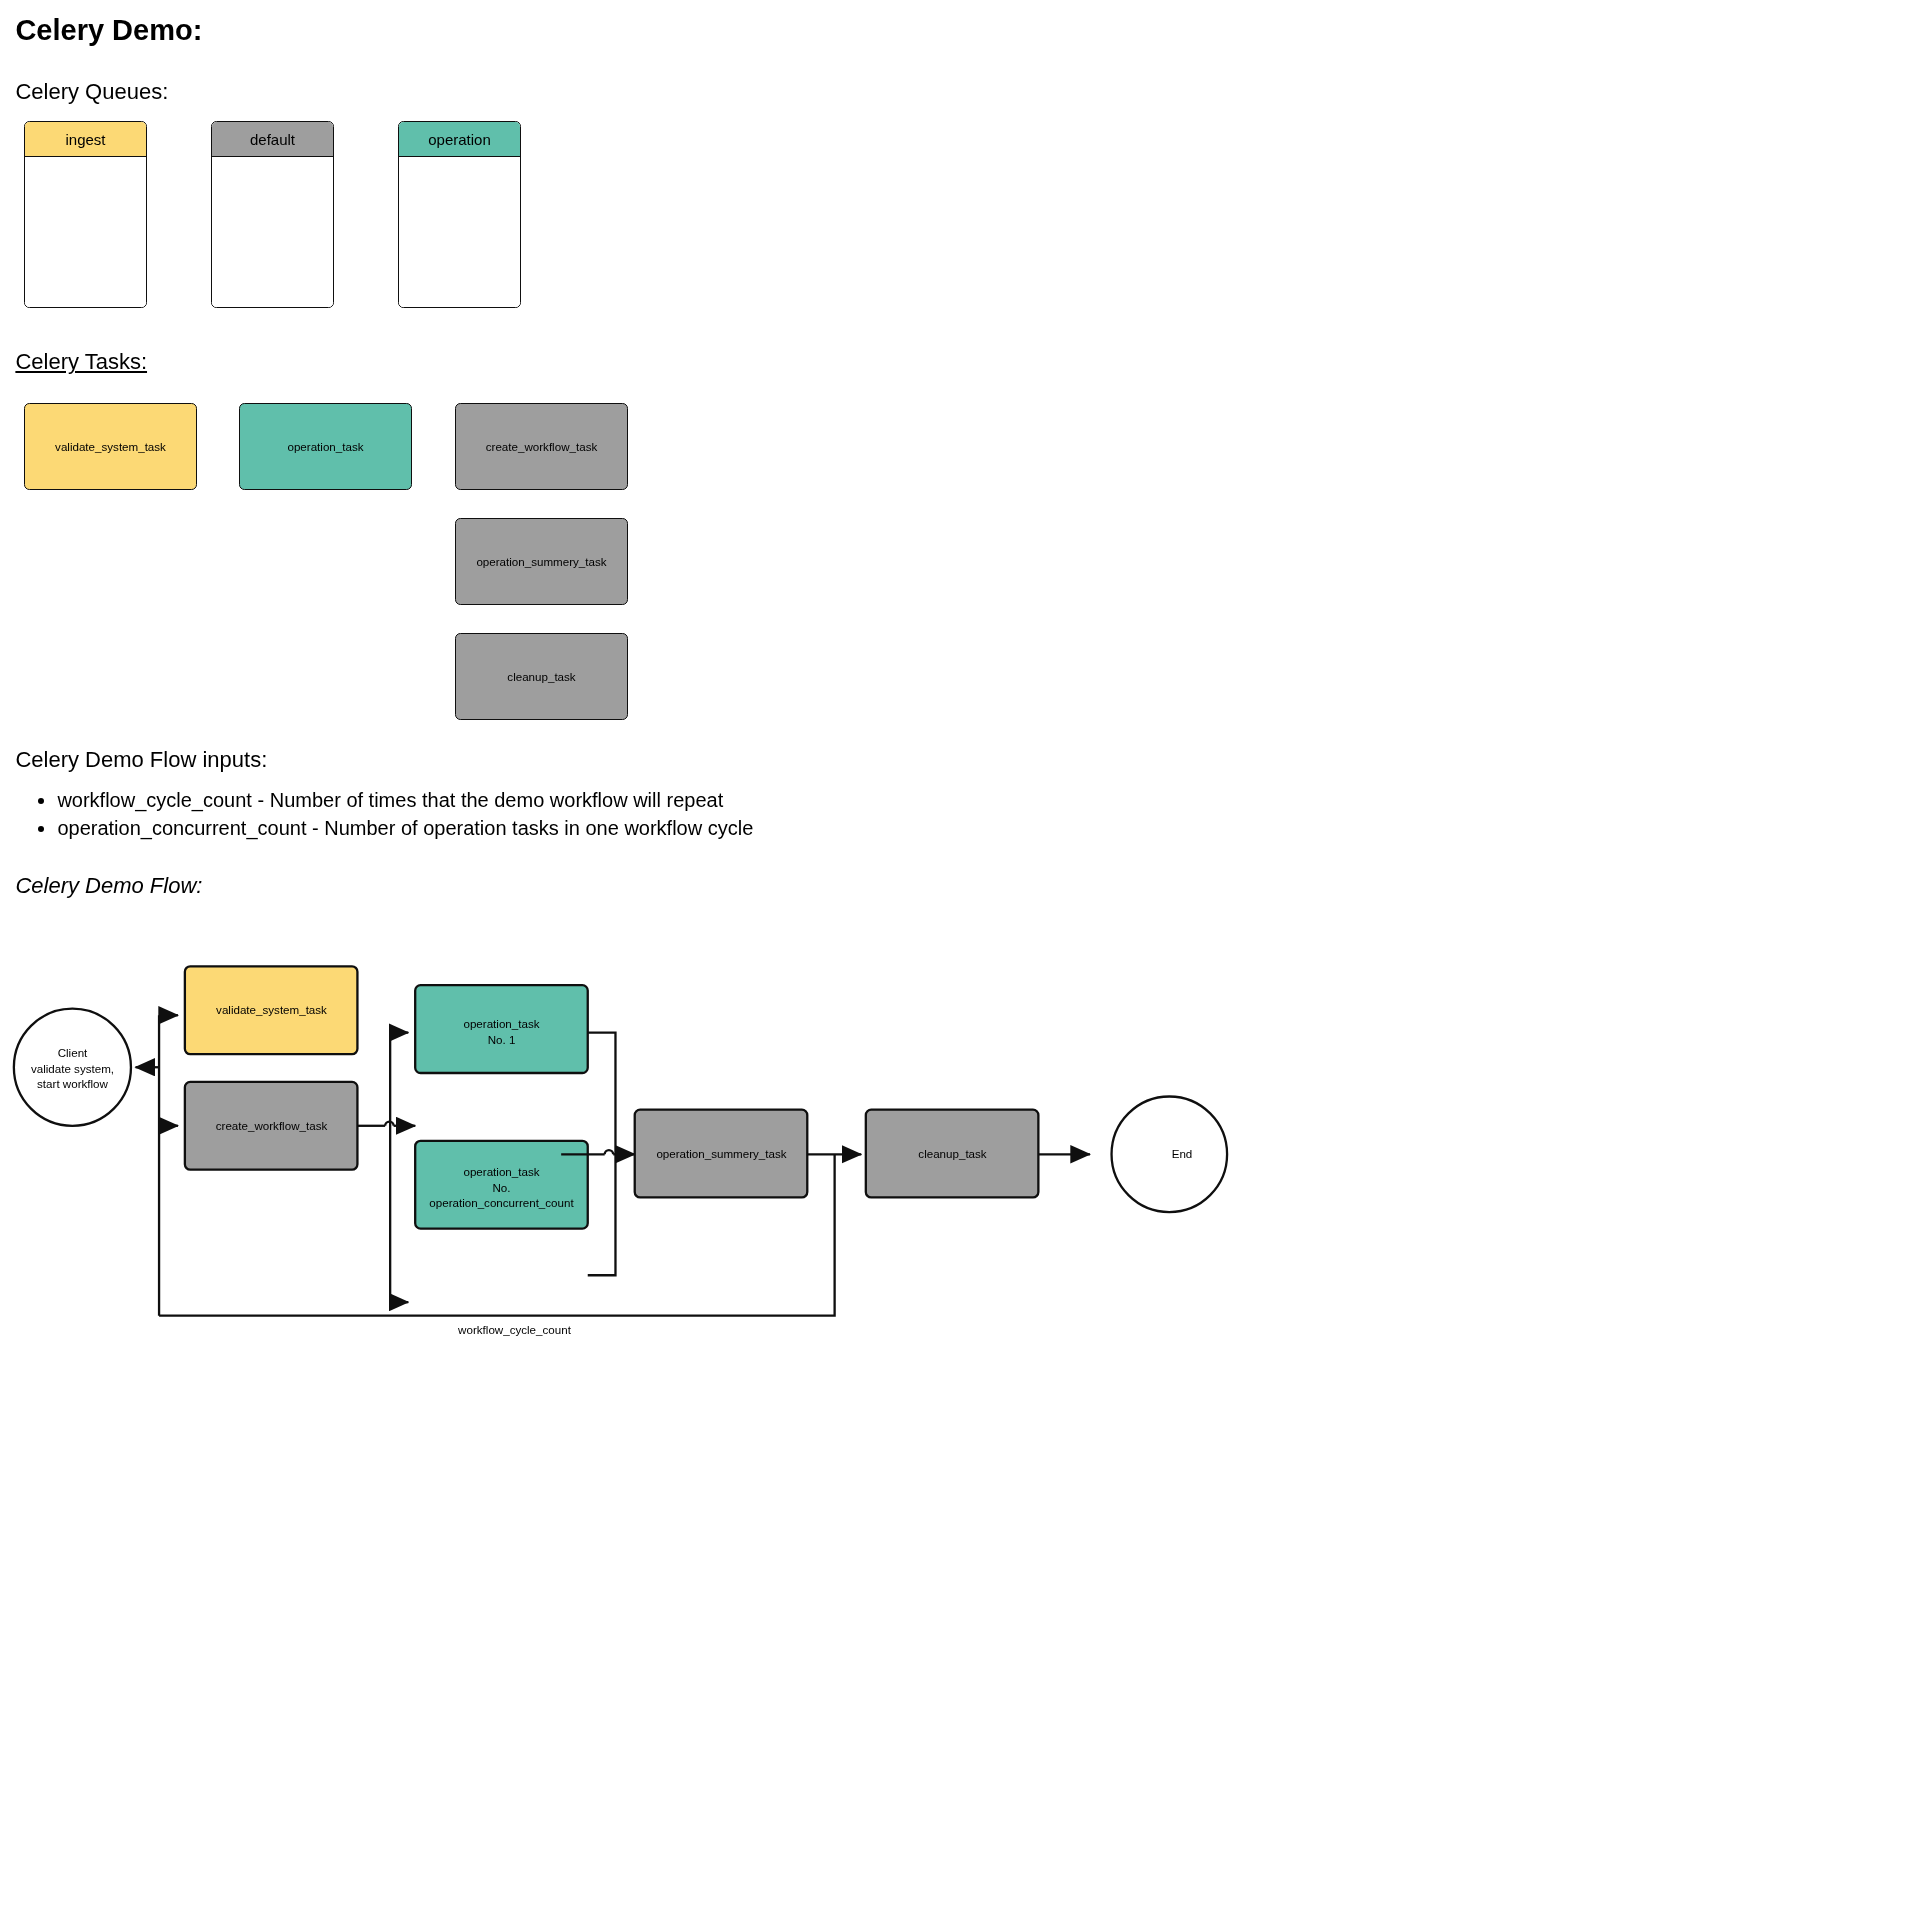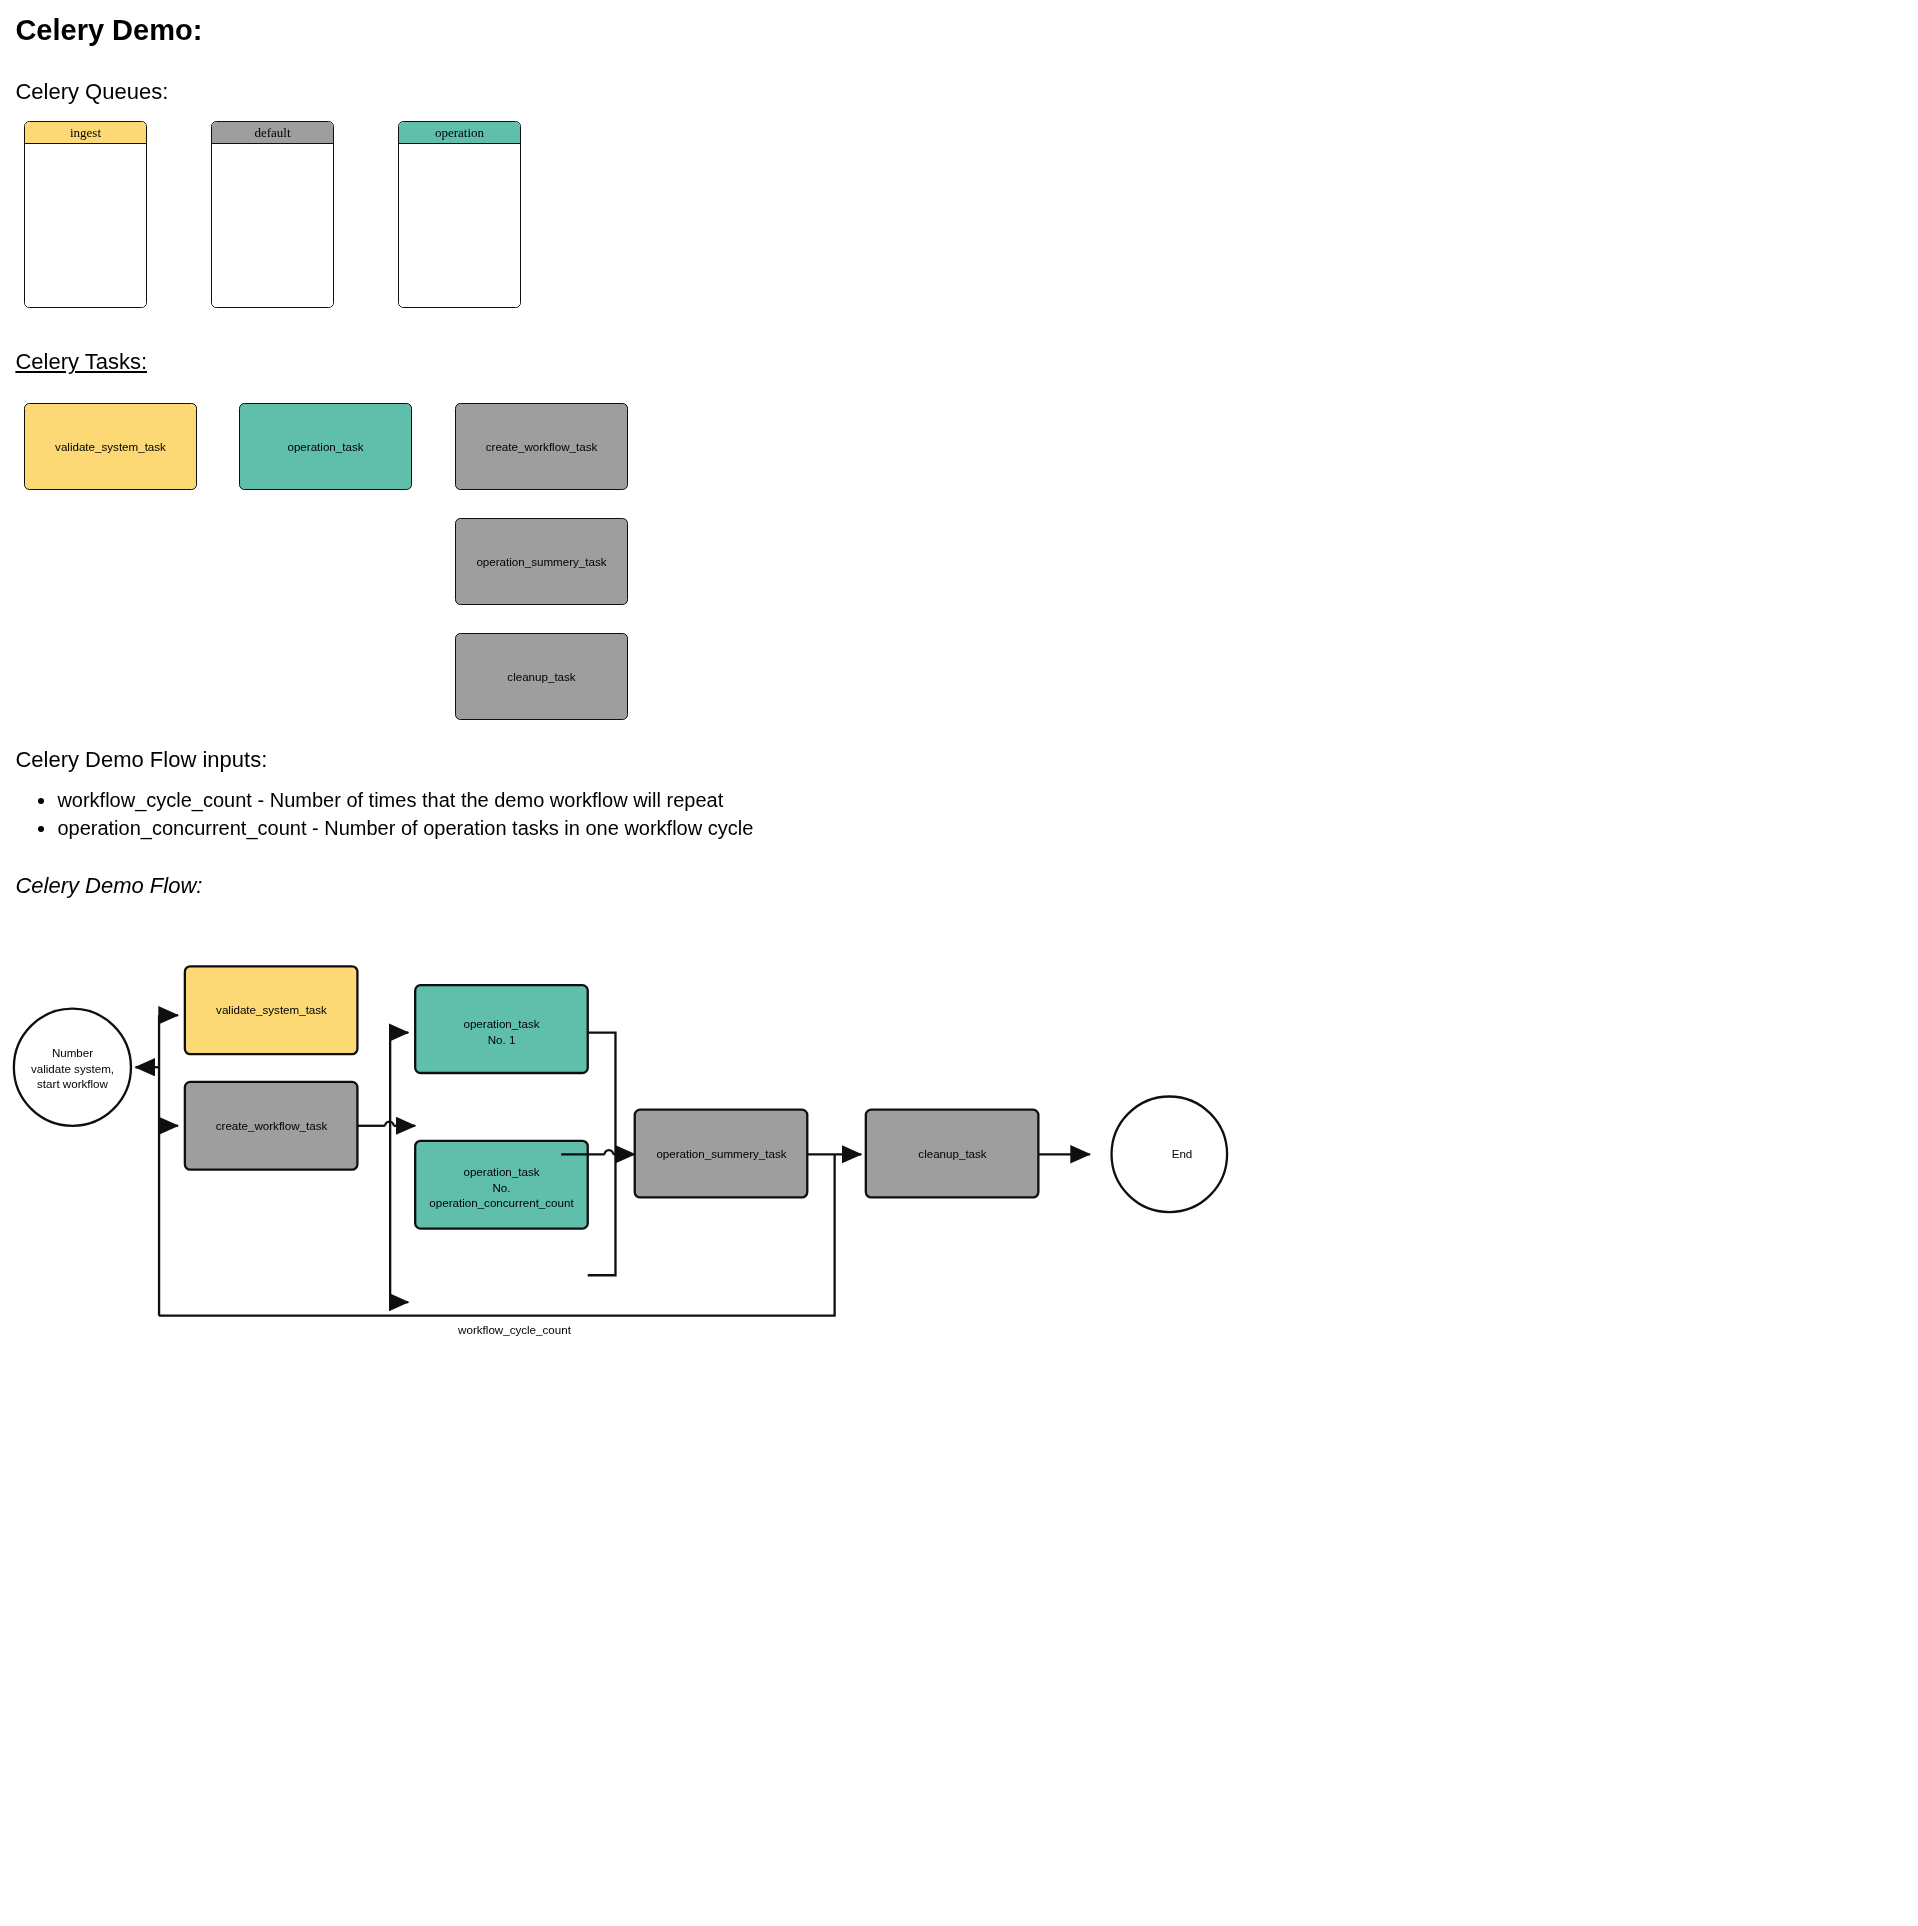--- a/index.html
+++ b/index.html
@@ -75,28 +75,27 @@
     box-sizing: border-box;
     border: 1.9px solid #0f0f0f;
     border-radius: 5.4px;
     background: #ffffff;
     overflow: hidden;
     display: flex;
     flex-direction: column;
   }
   .queue-header {
     box-sizing: border-box;
-    height: 22px;
+    height: 35px;
     border-bottom: 1.9px solid #0f0f0f;
     display: flex;
     align-items: center;
     justify-content: center;
-    font-size: 13px;
-    color: #000000;
-    font-family: Liberation Serif, serif;
+    font-size: 15px;
+    color: #000000;
   }
   .queue-body { flex: 1 1 auto; background: #ffffff; }
 
   
   #flow-svg {
     position: absolute;
     left: 0;
     top: 2380;
   }
   .flow-label {
@@ -215,21 +214,21 @@
     <path d="M 2696,616 L 2830,616" marker-end="url(#arrowhead)"></path>
 
     <circle cx="3036" cy="616" r="150" fill="#ffffff" stroke="#0f0f0f" stroke-width="6"></circle>
 
     <path d="M 2167,616 L 2167,1035 L 413,1035"></path>
 
   </g>
 </svg>
 
 <div class="flow-label" style="left:14px; top:1045px; width:117px;">
-  <div>Number</div>
+  <div>Client</div>
   <div>validate system,</div>
   <div>start workflow</div>
 </div>
 
 <div class="flow-label" style="left:185px; top:1002px; width:173px;">validate_system_task</div>
 
 <div class="flow-label" style="left:185px; top:1118px; width:173px;">create_workflow_task</div>
 
 <div class="flow-label" style="left:415px; top:1016px; width:173px;">
   <div>operation_task</div>

